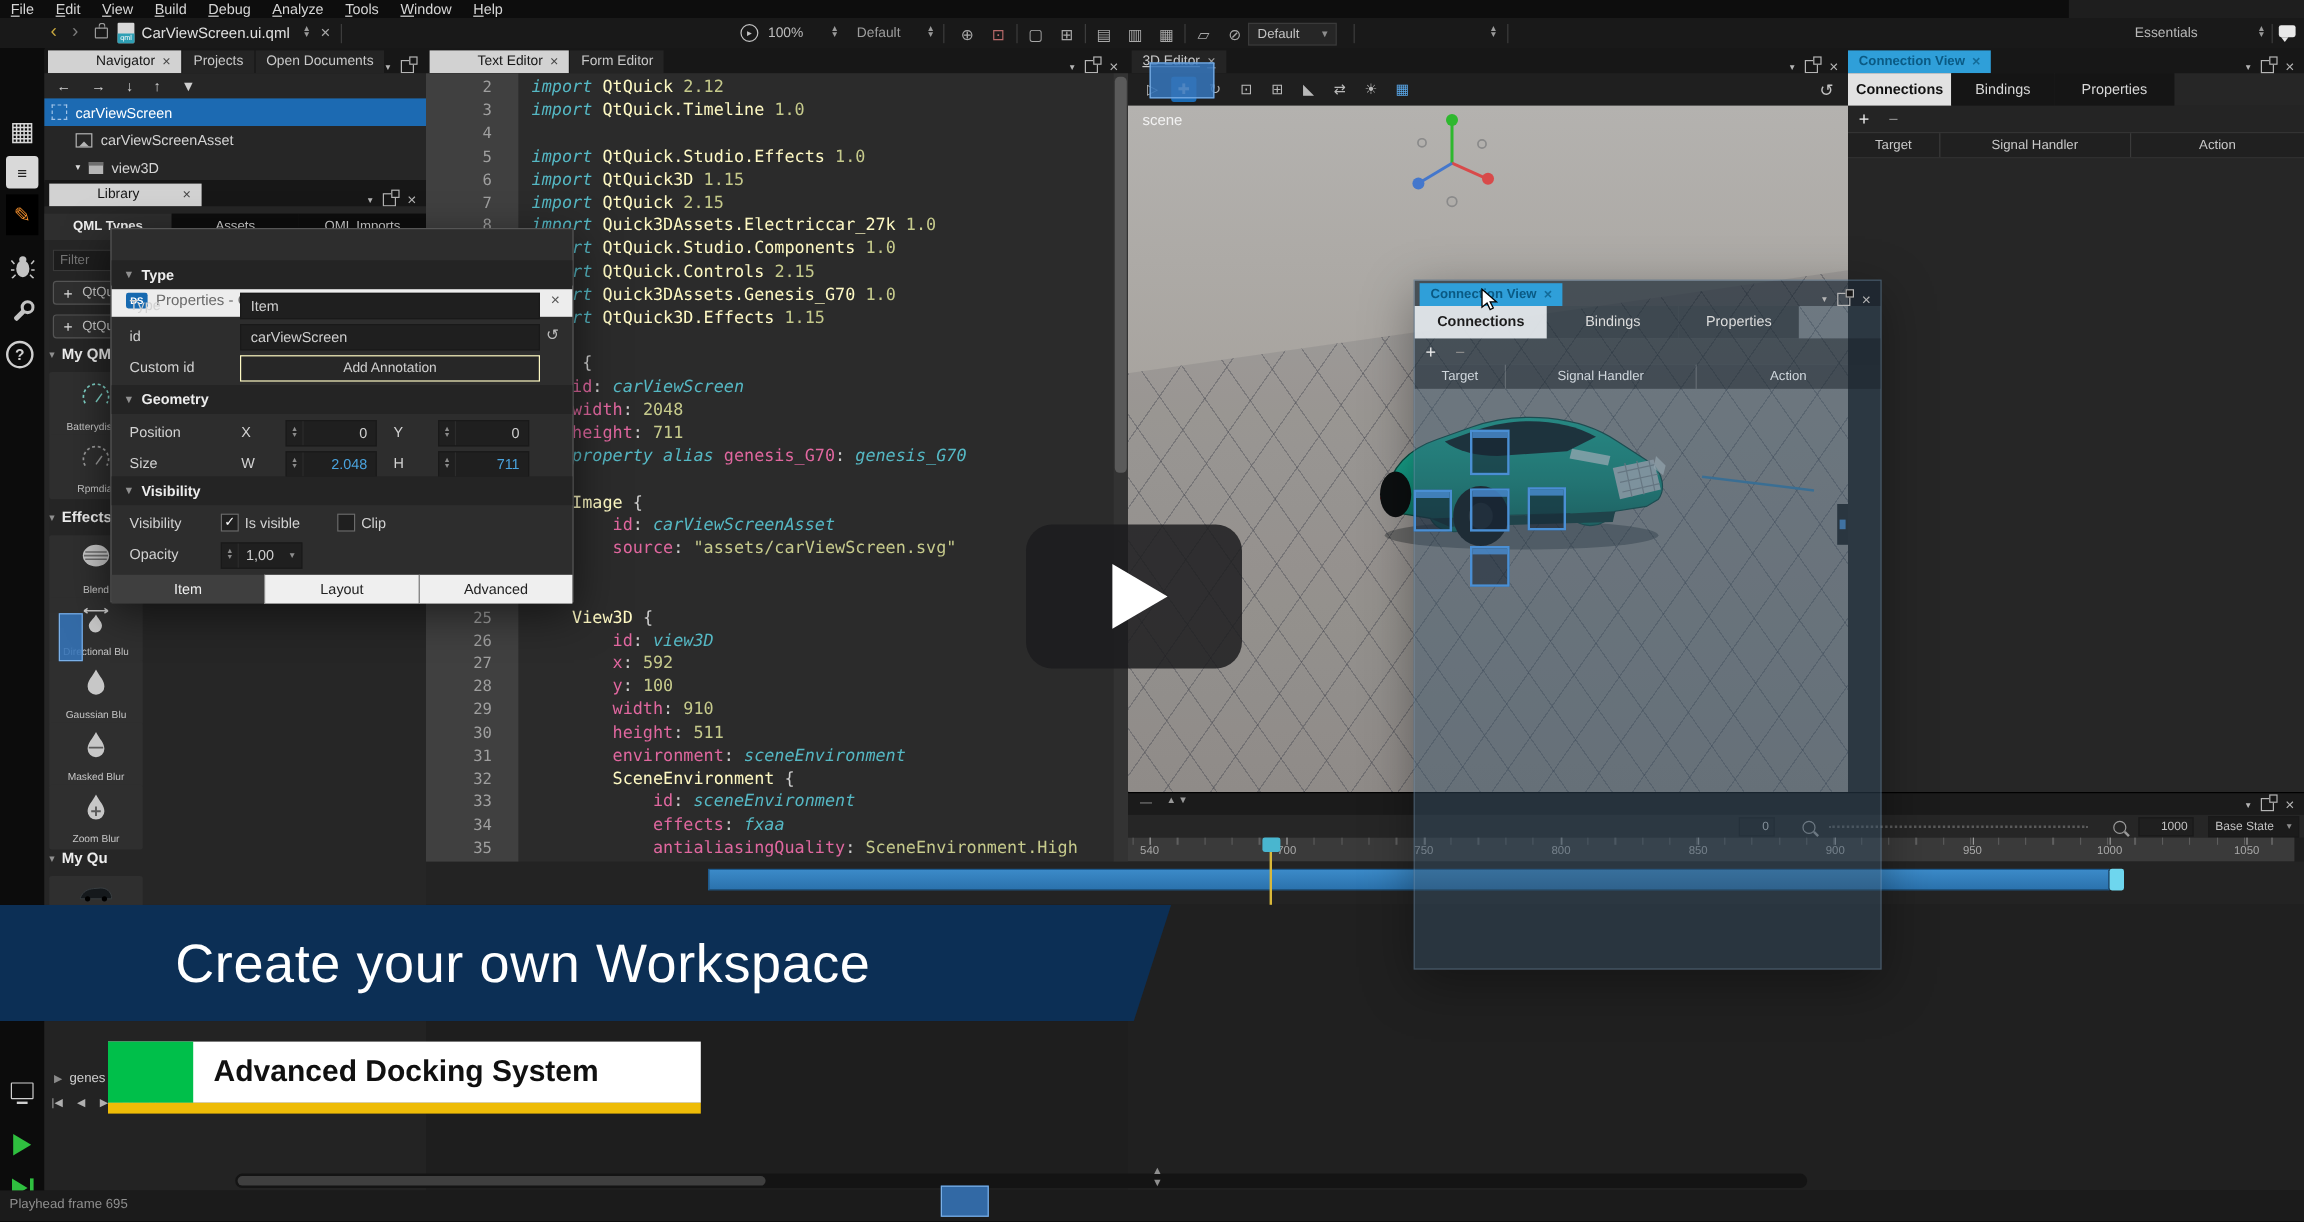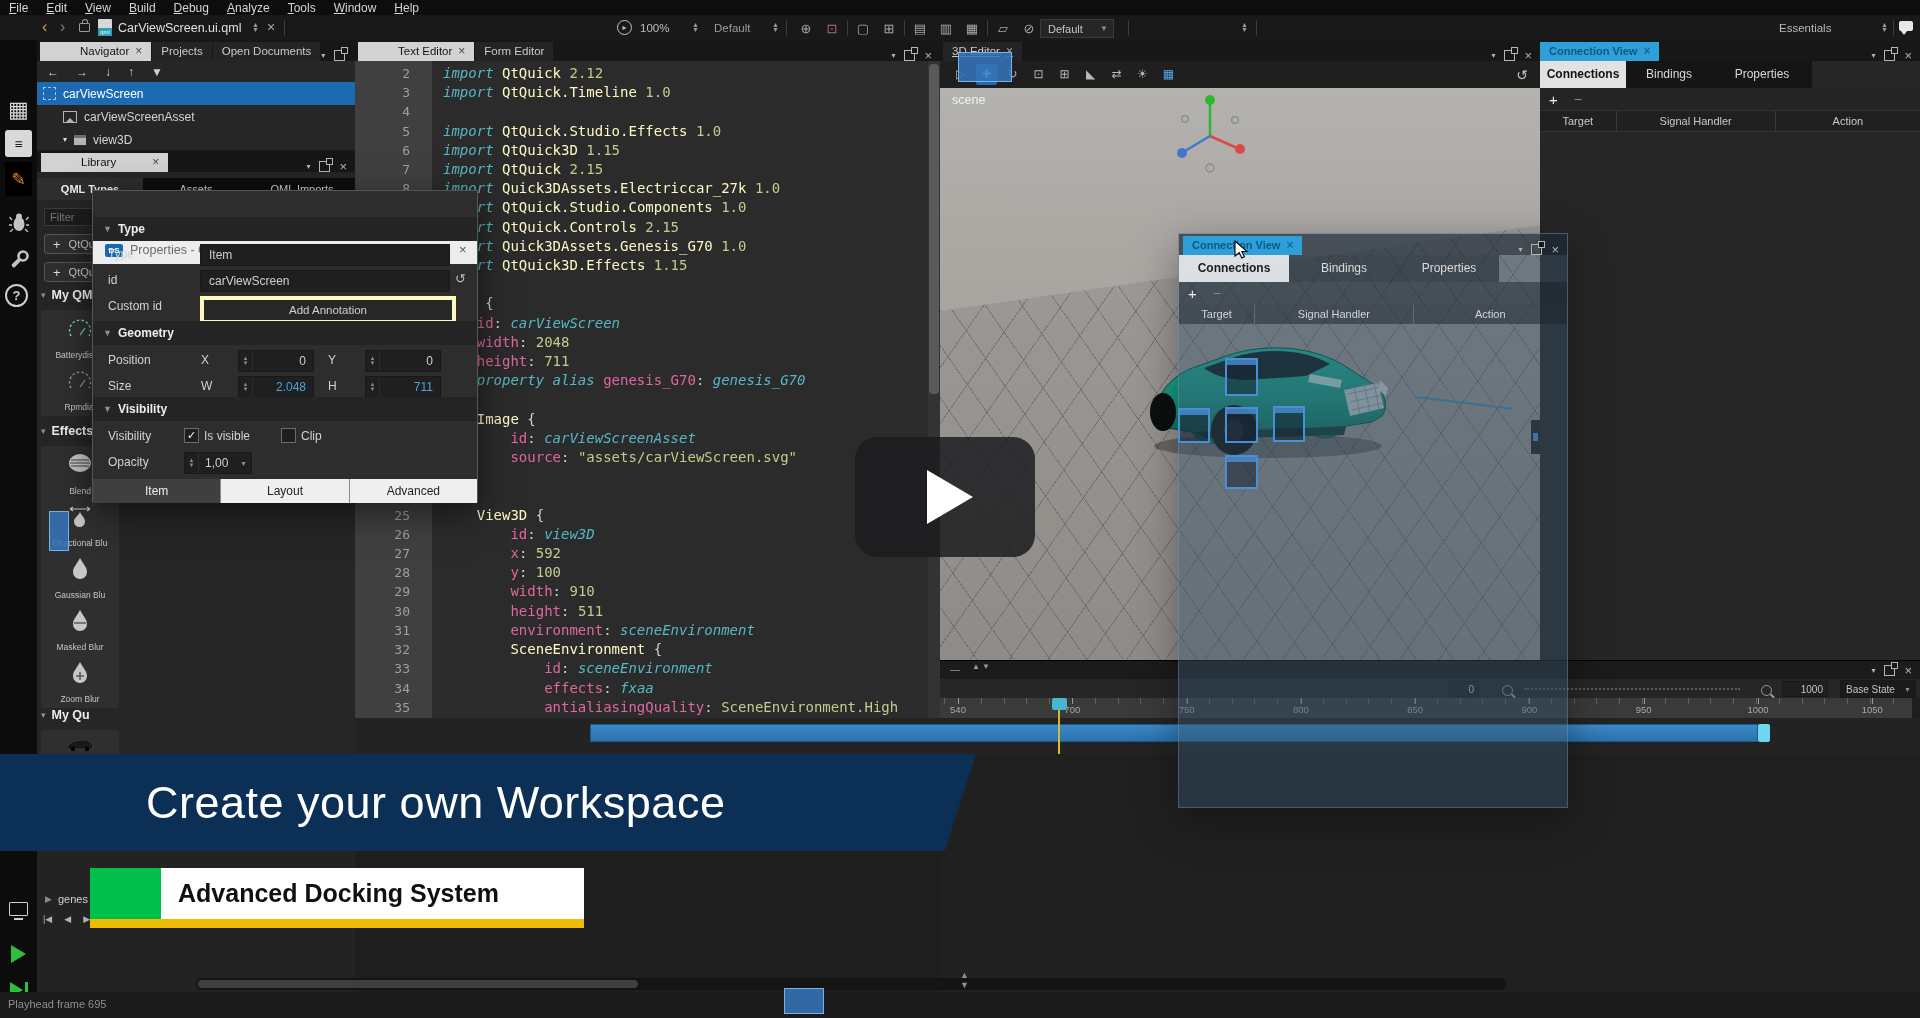--- a/index.html
+++ b/index.html
@@ -44,21 +44,21 @@
   .mag:after{content:'';position:absolute;width:5px;height:1.6px;background:#9a9a9a;transform:rotate(45deg);right:-4px;bottom:-2px;}
   .selbox{position:absolute;border:2px solid #4a8fd4;background:rgba(22,34,50,.55);box-sizing:border-box;}
   .selbox:before{content:'';position:absolute;left:0;right:0;top:0;height:5px;background:rgba(74,143,212,.8);}
   .dragbox{position:absolute;background:rgba(54,116,184,.88);border:1px solid #7ab0e8;box-sizing:border-box;}
 </style>
 </head>
 <body>
 
 <div class="root">
 
-  <div class="abs" id="menubar" style="left:0;top:0;width:1920px;height:15px;background:#0d0d0d;display:flex;align-items:center;">
+  <div class="abs" id="menubar" style="left:0;top:0;width:1724px;height:15px;background:#0d0d0d;display:flex;align-items:center;">
       <div class="menu-item">File</div>
       <div class="menu-item">Edit</div>
       <div class="menu-item">View</div>
       <div class="menu-item">Build</div>
       <div class="menu-item">Debug</div>
       <div class="menu-item">Analyze</div>
       <div class="menu-item">Tools</div>
       <div class="menu-item">Window</div>
       <div class="menu-item">Help</div>
     </div>
@@ -601,21 +601,21 @@
     <div class="abs dlg-lbl" style="left:15px;top:56px;">Type</div>
     <div class="abs fld" style="left:107px;top:53px;width:248px;height:20px;">
       <span style="padding-left:8px;">Item</span>
     </div>
     <div class="abs dlg-lbl" style="left:15px;top:82px;">id</div>
     <div class="abs fld" style="left:107px;top:79px;width:248px;height:20px;">
       <span style="padding-left:8px;">carViewScreen</span>
     </div>
     <span class="abs" style="left:362px;top:80px;color:#bbb;font-size:13px;">↺</span>
     <div class="abs dlg-lbl" style="left:15px;top:108px;">Custom id</div>
-    <div class="abs fld" style="left:107px;top:105px;width:248px;height:20px;background:#272727;border:4px solid #fef9c3;justify-content:center;">
+    <div class="abs fld" style="left:107px;top:105px;width:248px;height:20px;background:#272727;border:1px solid #fef9c3;justify-content:center;">
       <span style="font-size:11.5px;">Add Annotation</span>
     </div>
     <div class="abs" style="left:0;top:130px;width:100%;height:24px;background:#242424;display:flex;align-items:center;">
       <span class="caret" style="margin-left:10px;">▼</span>
         <span class="sec-hd">Geometry</span>
     </div>
     <div class="abs dlg-lbl" style="left:15px;top:162px;">Position</div>
     <div class="abs dlg-lbl" style="left:108px;top:162px;">X</div>
     <div class="abs fld" style="left:145px;top:159px;width:74px;height:20px;">
       <span class="spin">

